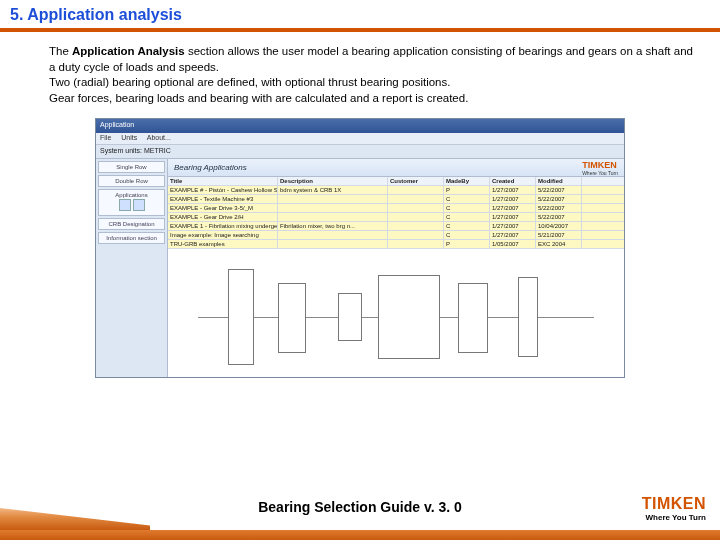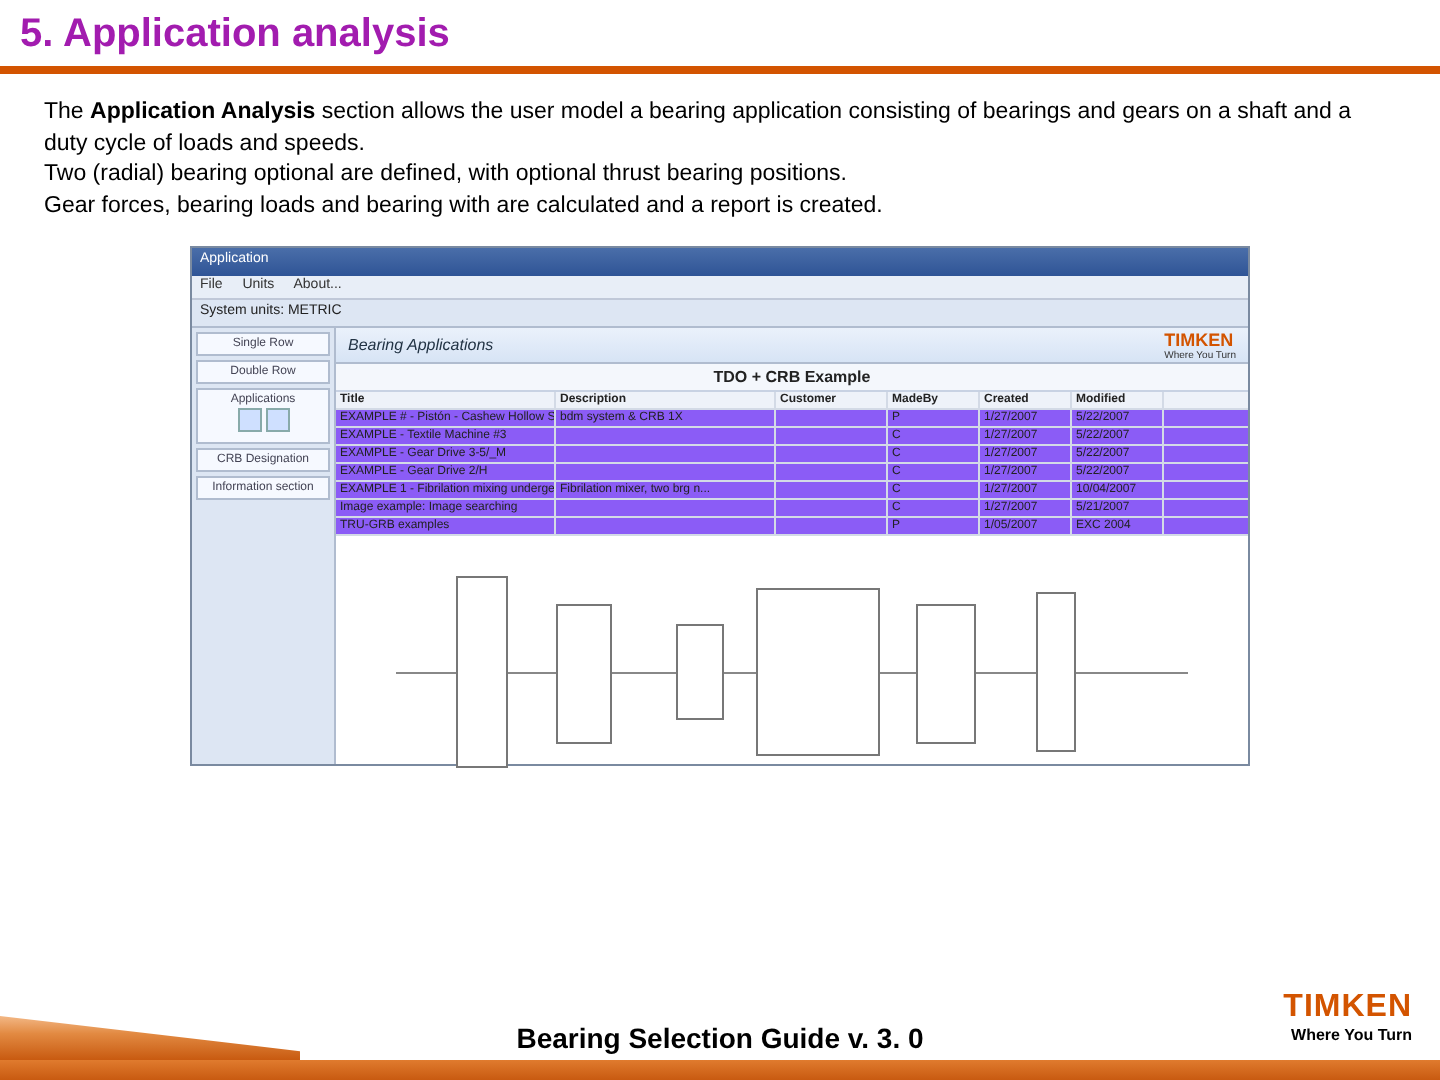--- a/index.html
+++ b/index.html
@@ -9,29 +9,30 @@
     font-family: Verdana, Arial, sans-serif;
     background: #fff;
     position: relative;
     overflow: hidden;
   }
   .title-bar {
     padding: 6px 10px 4px 10px;
     border-bottom: 4px solid #d35400;
   }
   .title-bar h1 {
-    font-size: 20px;
-    font-weight: bold;
-    color: #a21caf;
+    font-size: 16px;
+    font-weight: bold;
+    color: #1d4ed8;
   }
   .body-text {
     padding: 12px 22px 8px 22px;
     font-size: 11.5px;
     line-height: 1.35;
     color: #000;
+    margin-left: 27px;
   }
   .body-text .bold { font-weight: bold; }
   .app-screenshot {
     margin: 4px auto 0 auto;
     width: 530px;
     height: 260px;
     border: 1px solid #7a8aa0;
     background: #eef1f6;
     display: flex;
     flex-direction: column;
@@ -79,21 +80,21 @@
     padding: 2px;
     font-size: 6px;
     text-align: center;
     color: #445;
   }
   .side-pane .ic { display:inline-block; width:12px; height:12px; background:#cfe0ff; border:1px solid #8aa; margin:1px;}
   .app-content {
     flex: 1;
     display: flex;
     flex-direction: column;
-    background: #8b5cf6;
+    background: #fef9c3;
   }
   .content-header {
     height: 18px;
     background: linear-gradient(#eaf1fb, #d7e4f5);
     border-bottom: 1px solid #b0bccf;
     display: flex;
     align-items: center;
     justify-content: space-between;
     padding: 0 6px;
     font-size: 8px;
@@ -171,21 +172,21 @@
   .page-num {
     position: absolute;
     left: 26px;
     bottom: 14px;
     font-size: 9px;
     color: #333;
   }
   .footer-title {
     position: absolute;
     left: 0; right: 0;
-    bottom: 13px;
+    bottom: 25px;
     text-align: center;
     font-size: 14px;
     font-weight: bold;
     color: #000;
   }
   .brand-logo {
     position: absolute;
     right: 14px;
     bottom: 18px;
     text-align: right;
@@ -234,21 +235,20 @@
       <div class="side-pane">Information section</div>
     </div>
     <div class="app-content">
       <div class="content-header">
         <span>Bearing Applications</span>
         <span class="brand-mini">
           <span>TIMKEN</span>
           <small>Where You Turn</small>
         </span>
       </div>
-      <div class="content-sub">TDO + CRB Example</div>
       <div class="grid-head">
         <div class="gc gc1">Title</div>
         <div class="gc gc2">Description</div>
         <div class="gc gc3">Customer</div>
         <div class="gc gc4">MadeBy</div>
         <div class="gc gc5">Created</div>
         <div class="gc gc6">Modified</div>
       </div>
       <div id="grid-rows">
           <div class="grid-row">

